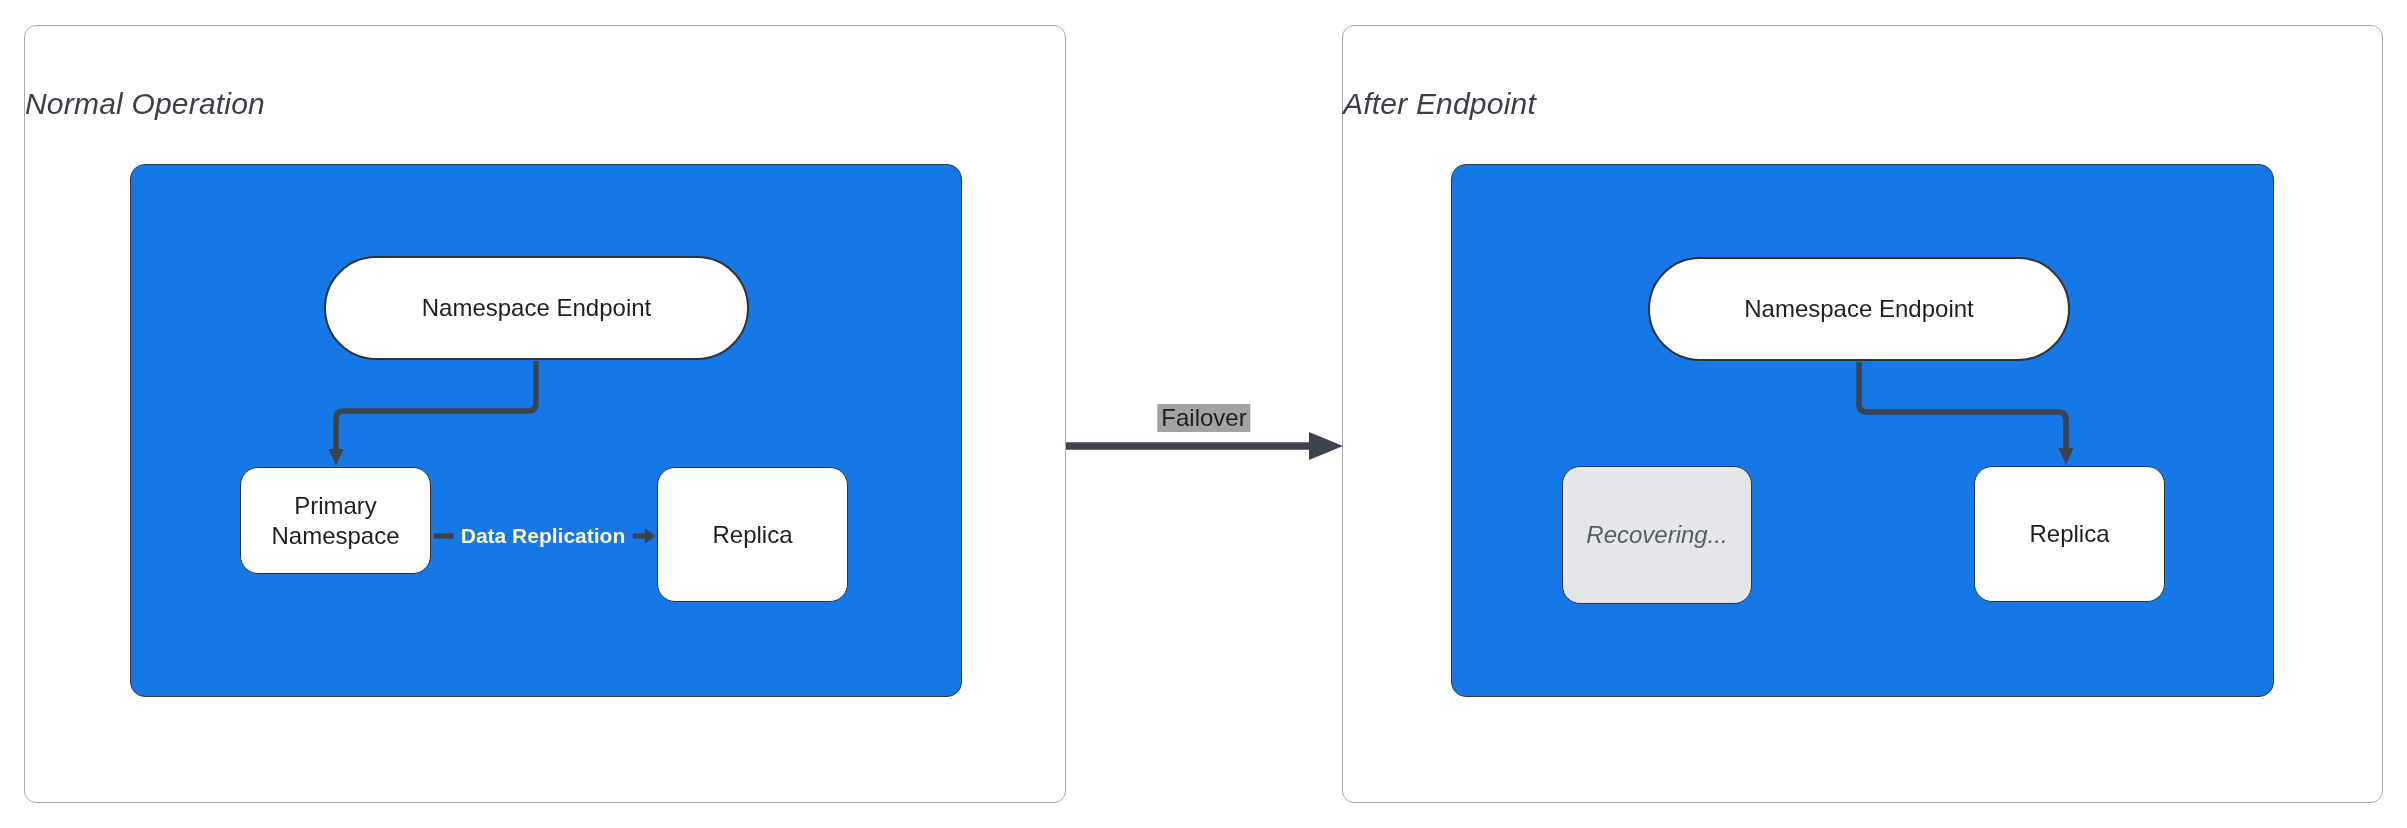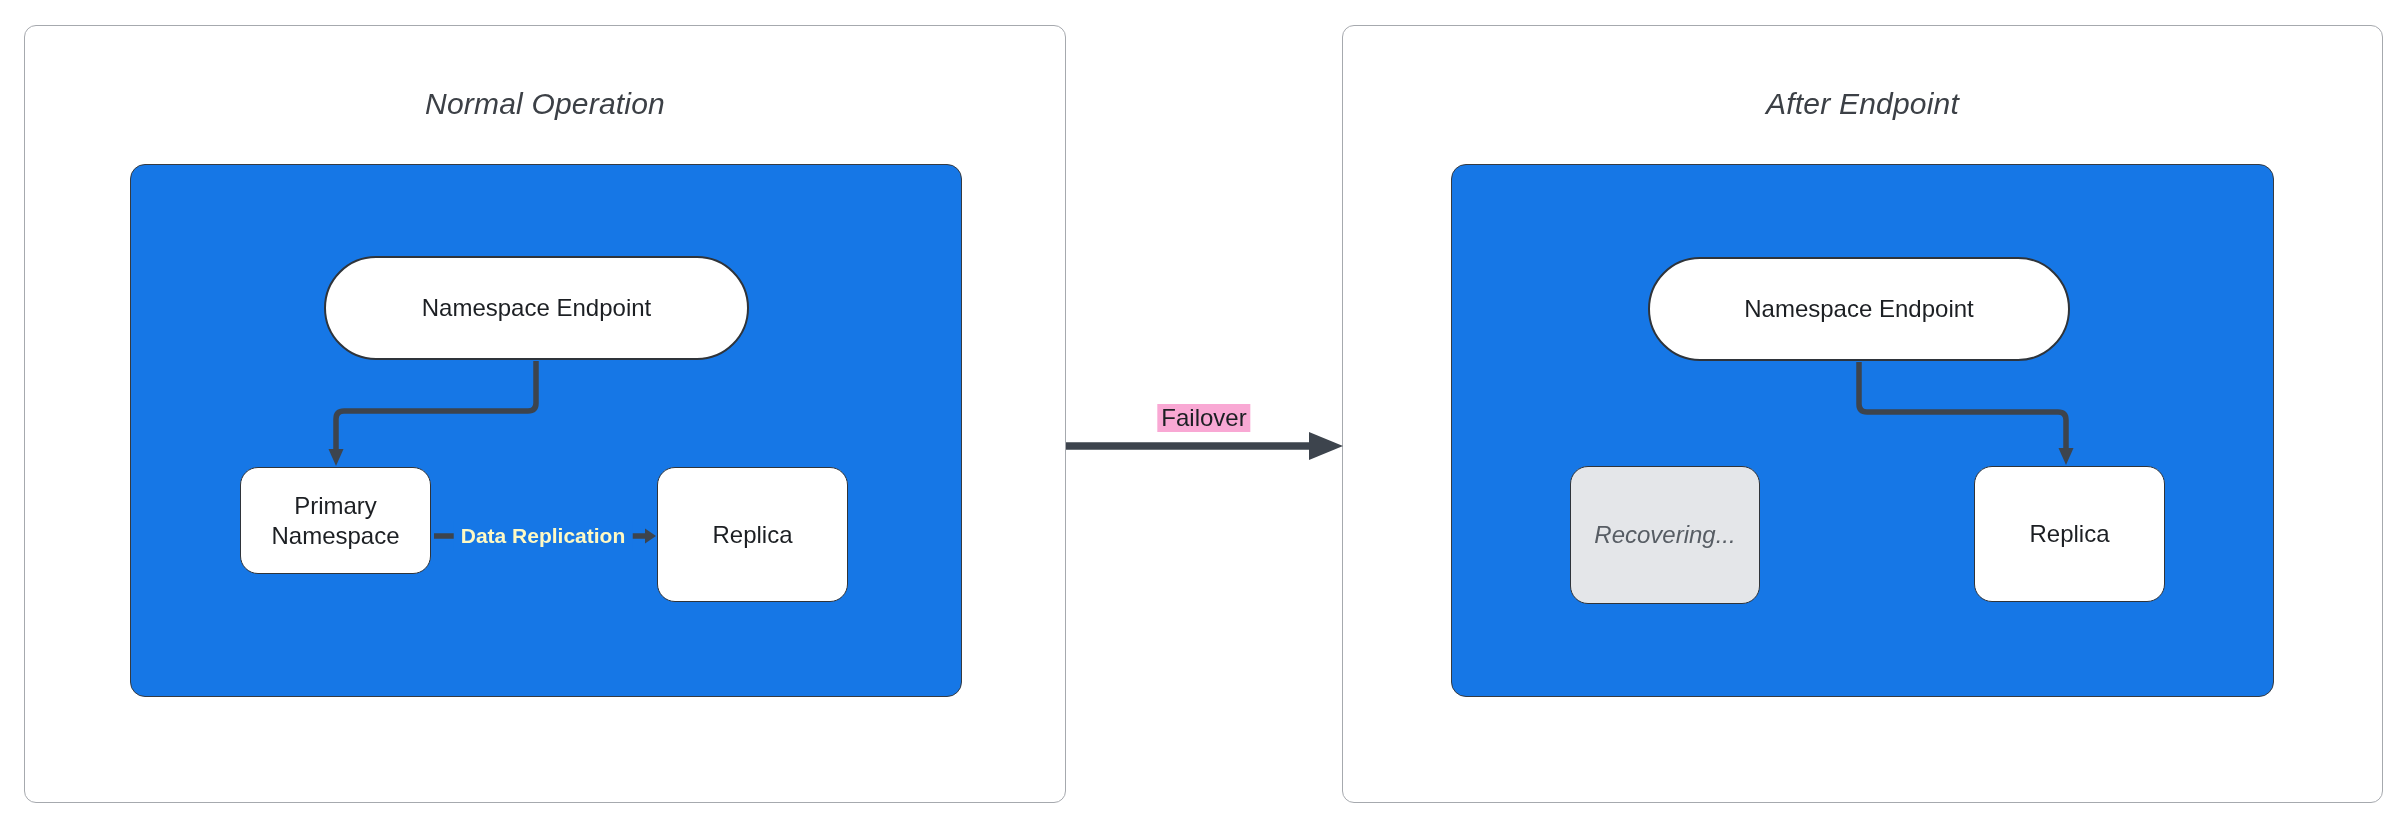--- a/index.html
+++ b/index.html
@@ -32,21 +32,21 @@
     background: #ffffff;
     border: 1.4px solid var(--panel-border);
     border-radius: 12px;
   }
   .panel.left{ left: 24px;  width: 1042px; }
   .panel.right{ left: 1342px; width: 1041px; }
   .panel-title{
     position: absolute;
     left: 0; right: 0;
     top: 61px;               
-    text-align: center;
+    text-align: left;
     font-size: 30px;
     font-style: italic;
     color: var(--title);
     letter-spacing: 0.2px;
   }
   .container-box{
     position: absolute;
     background: var(--blue);
     border: 1px solid #363B41;
     border-radius: 15px;
@@ -73,21 +73,20 @@
   .pill.left-pill{ left:324px; top:256px; width:425px; height:104px; }
   .pill.right-pill{ left:1648px; top:257px; width:422px; height:104px; }
   .rect{ border-radius: 18px; }
   .rect.primary{ left:240px; top:467px; width:191px; height:107px; }
   .rect.replica-left{ left:657px; top:467px; width:191px; height:135px; }
   .rect.recovering{
     left:1562px; top:466px; width:190px; height:138px;
     background: var(--recovering-fill);
     font-style: italic;
     color: var(--recovering-text);
-    margin-left: 8px;
   }
   .rect.replica-right{ left:1974px; top:466px; width:191px; height:136px; }
   svg.wires{
     position:absolute; left:0; top:0; width:2407px; height:828px;
     pointer-events:none;
   }
   .edge-label{
     position: absolute;
     transform: translate(-50%,-50%);
     white-space: nowrap;
@@ -95,21 +94,21 @@
   .replication-label{
     left: 543px; top: 536px;
     background: var(--blue);
     color: #fef9c3;
     font-weight: bold;
     font-size: 21px;
     padding: 3px 7px;
   }
   .failover-label{
     left: 1204px; top: 418px;
-    background: #f9a8d4;
+    background: #a3a3a3;
     color: var(--text);
     font-size: 24px;
     padding: 0 4px;
   }
 </style>
 </head>
 <body>
 
 <div class="canvas">
 

